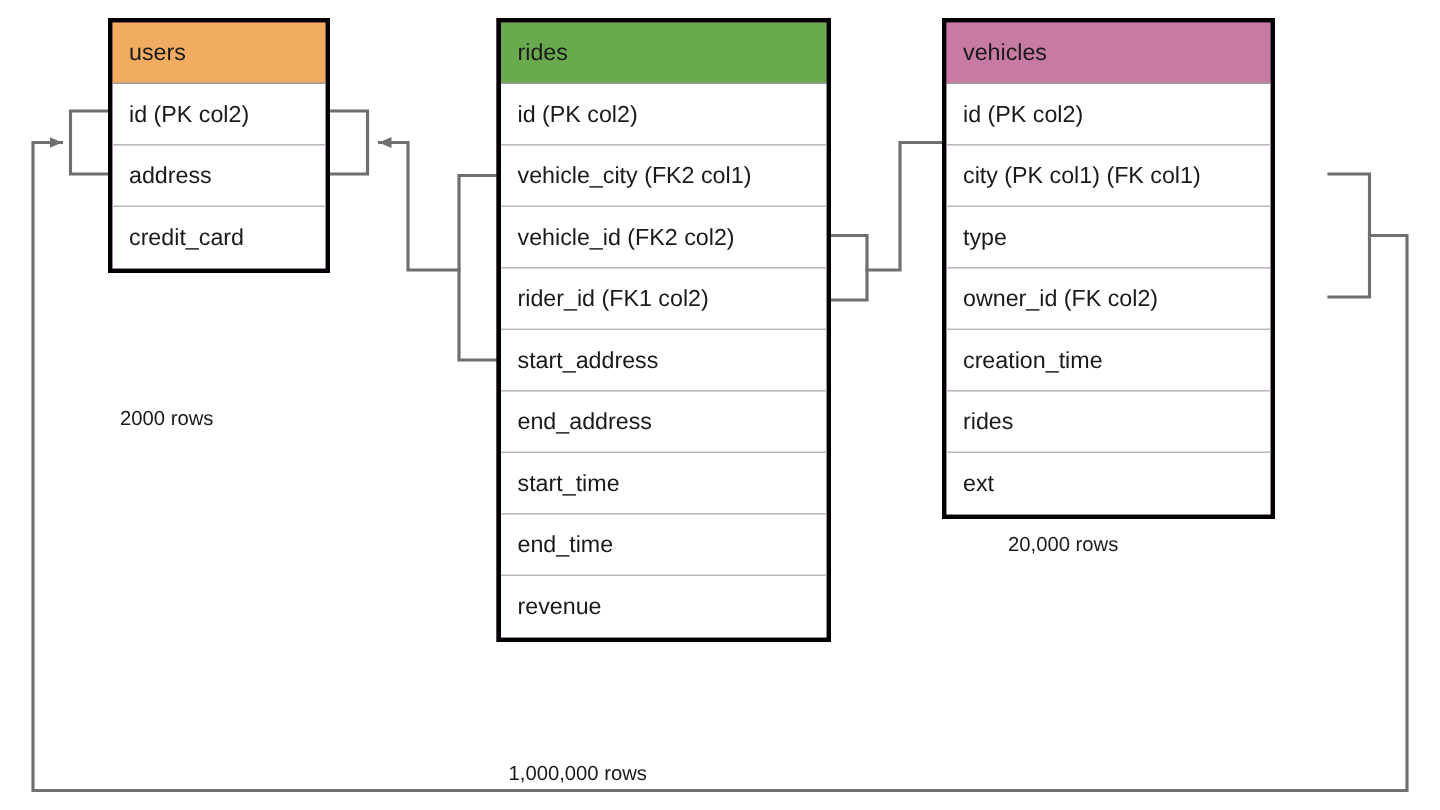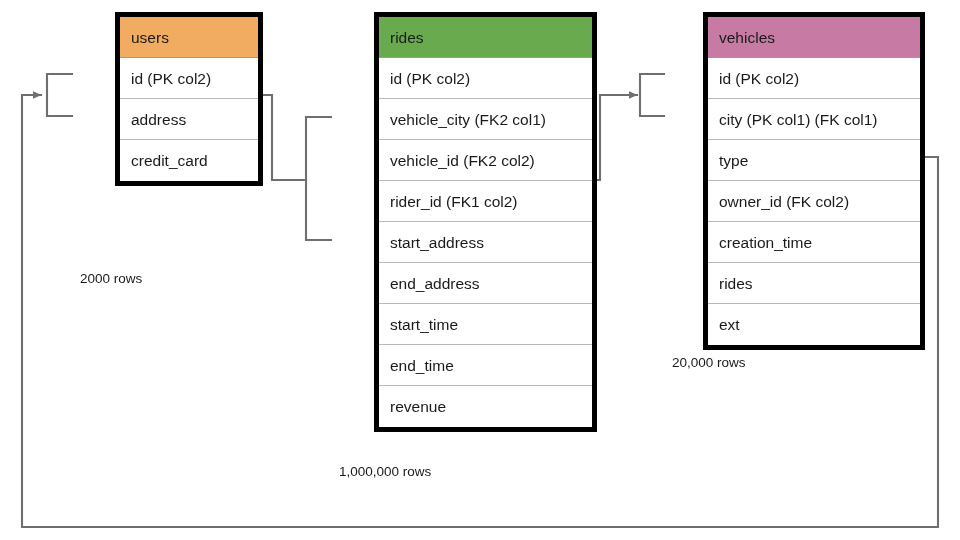--- a/index.html
+++ b/index.html
@@ -21,23 +21,22 @@
     position: absolute;
     left: 0;
     top: 0;
     width: 960px;
     height: 540px;
     pointer-events: none;
   }
   .table-box {
     position: absolute;
     box-sizing: border-box;
-    border: 5px solid #000000;
+    border: 3px solid #000000;
     background: #701a75;
-    margin-left: 43px;
   }
   .table-header {
     box-sizing: border-box;
     height: 41px;
     line-height: 41px;
     padding-left: 11px;
     font-size: 15.5px;
     color: #1a1a1a;
     border-bottom: 1px solid #9a9a9a;
     white-space: nowrap;
@@ -112,23 +111,23 @@
     <div class="table-row">id (PK col2)</div>
     <div class="table-row">vehicle_city (FK2 col1)</div>
     <div class="table-row">vehicle_id (FK2 col2)</div>
     <div class="table-row">rider_id (FK1 col2)</div>
     <div class="table-row">start_address</div>
     <div class="table-row">end_address</div>
     <div class="table-row">start_time</div>
     <div class="table-row">end_time</div>
     <div class="table-row last">revenue</div>
   </div>
-  <div class="rowcount" style="left:339px; top:464px;">1,000,000 rows</div>
+  <div class="rowcount" style="left:339px; top:508px;">1,000,000 rows</div>
 
-  <div class="table-box" style="left:660px; top:12px; width:222px;">
+  <div class="table-box" style="left:628px; top:12px; width:222px;">
     <div class="table-header" style="background:#C77BA4;">vehicles</div>
     <div class="table-row">id (PK col2)</div>
     <div class="table-row">city (PK col1) (FK col1)</div>
     <div class="table-row">type</div>
     <div class="table-row">owner_id (FK col2)</div>
     <div class="table-row">creation_time</div>
     <div class="table-row">rides</div>
     <div class="table-row last">ext</div>
   </div>
   <div class="rowcount" style="left:672px; top:355px;">20,000 rows</div>

